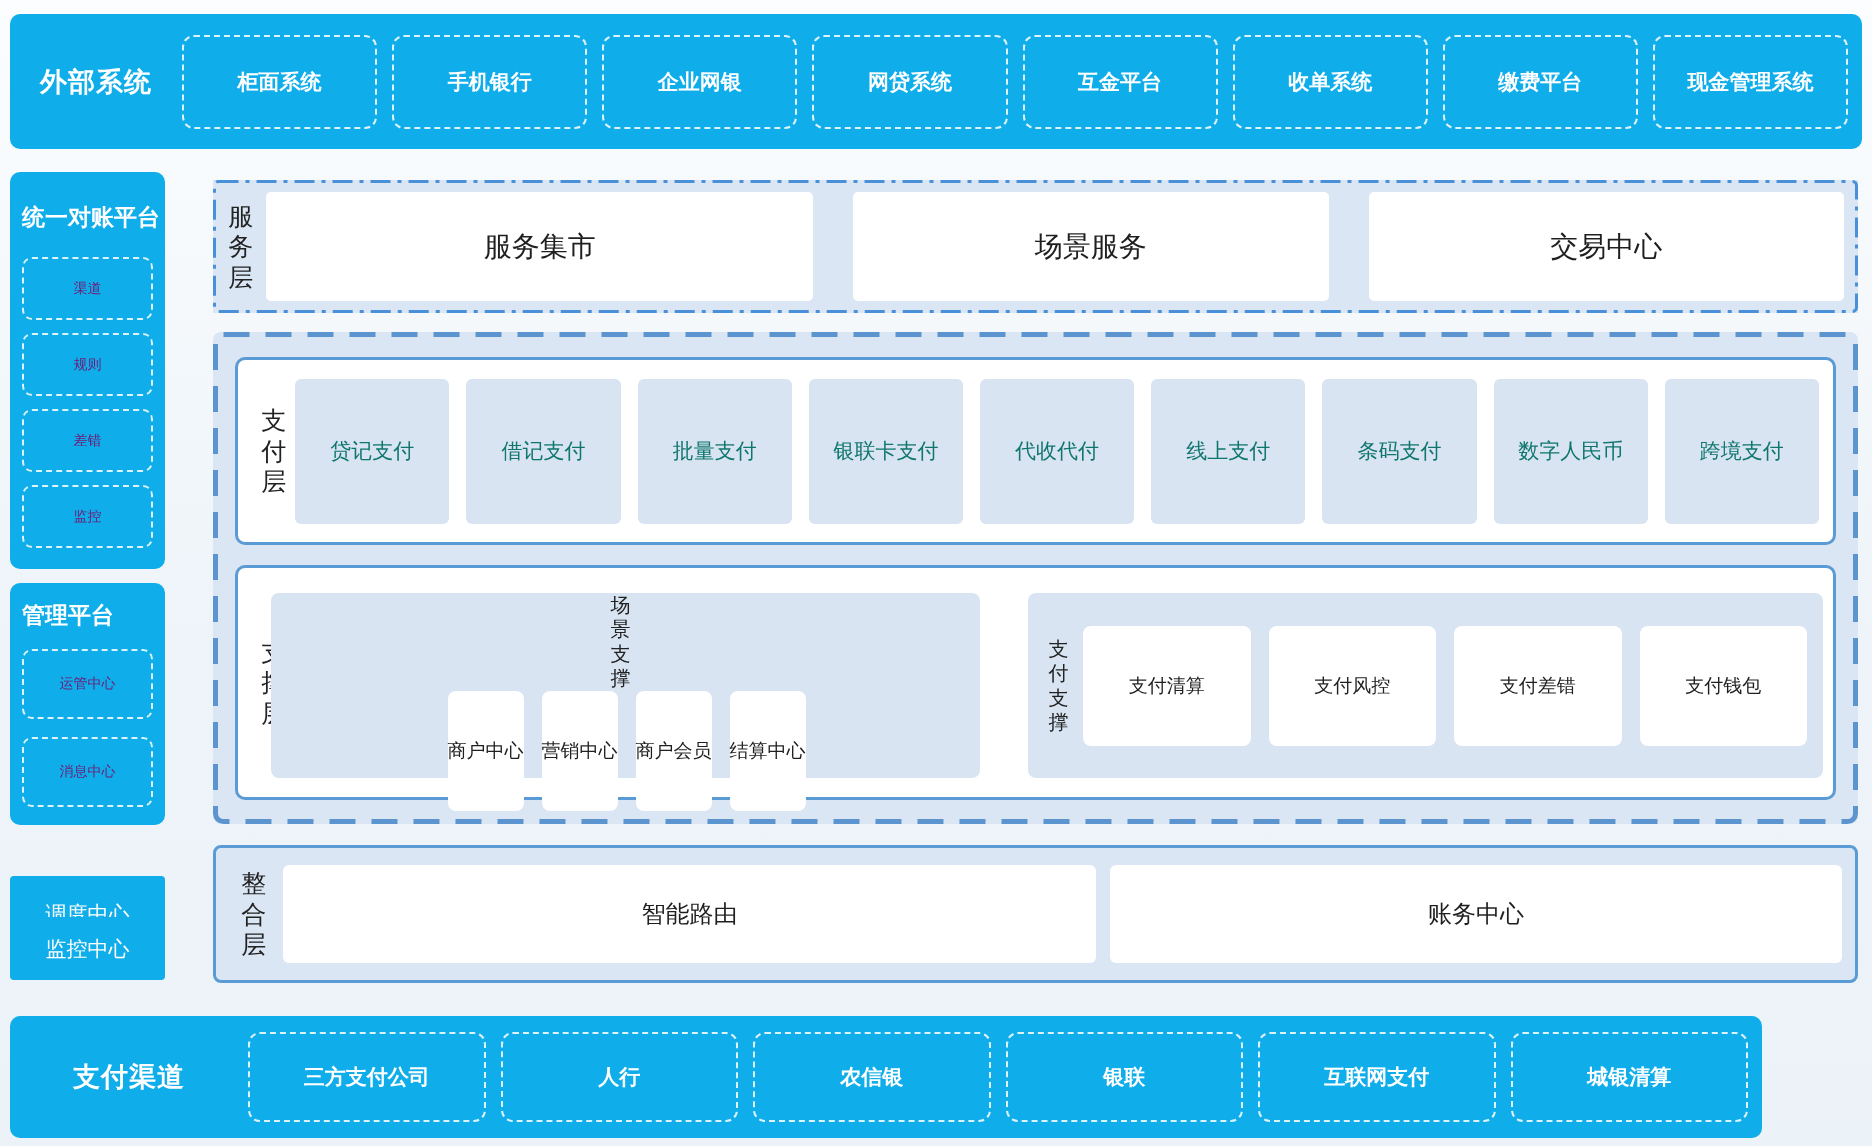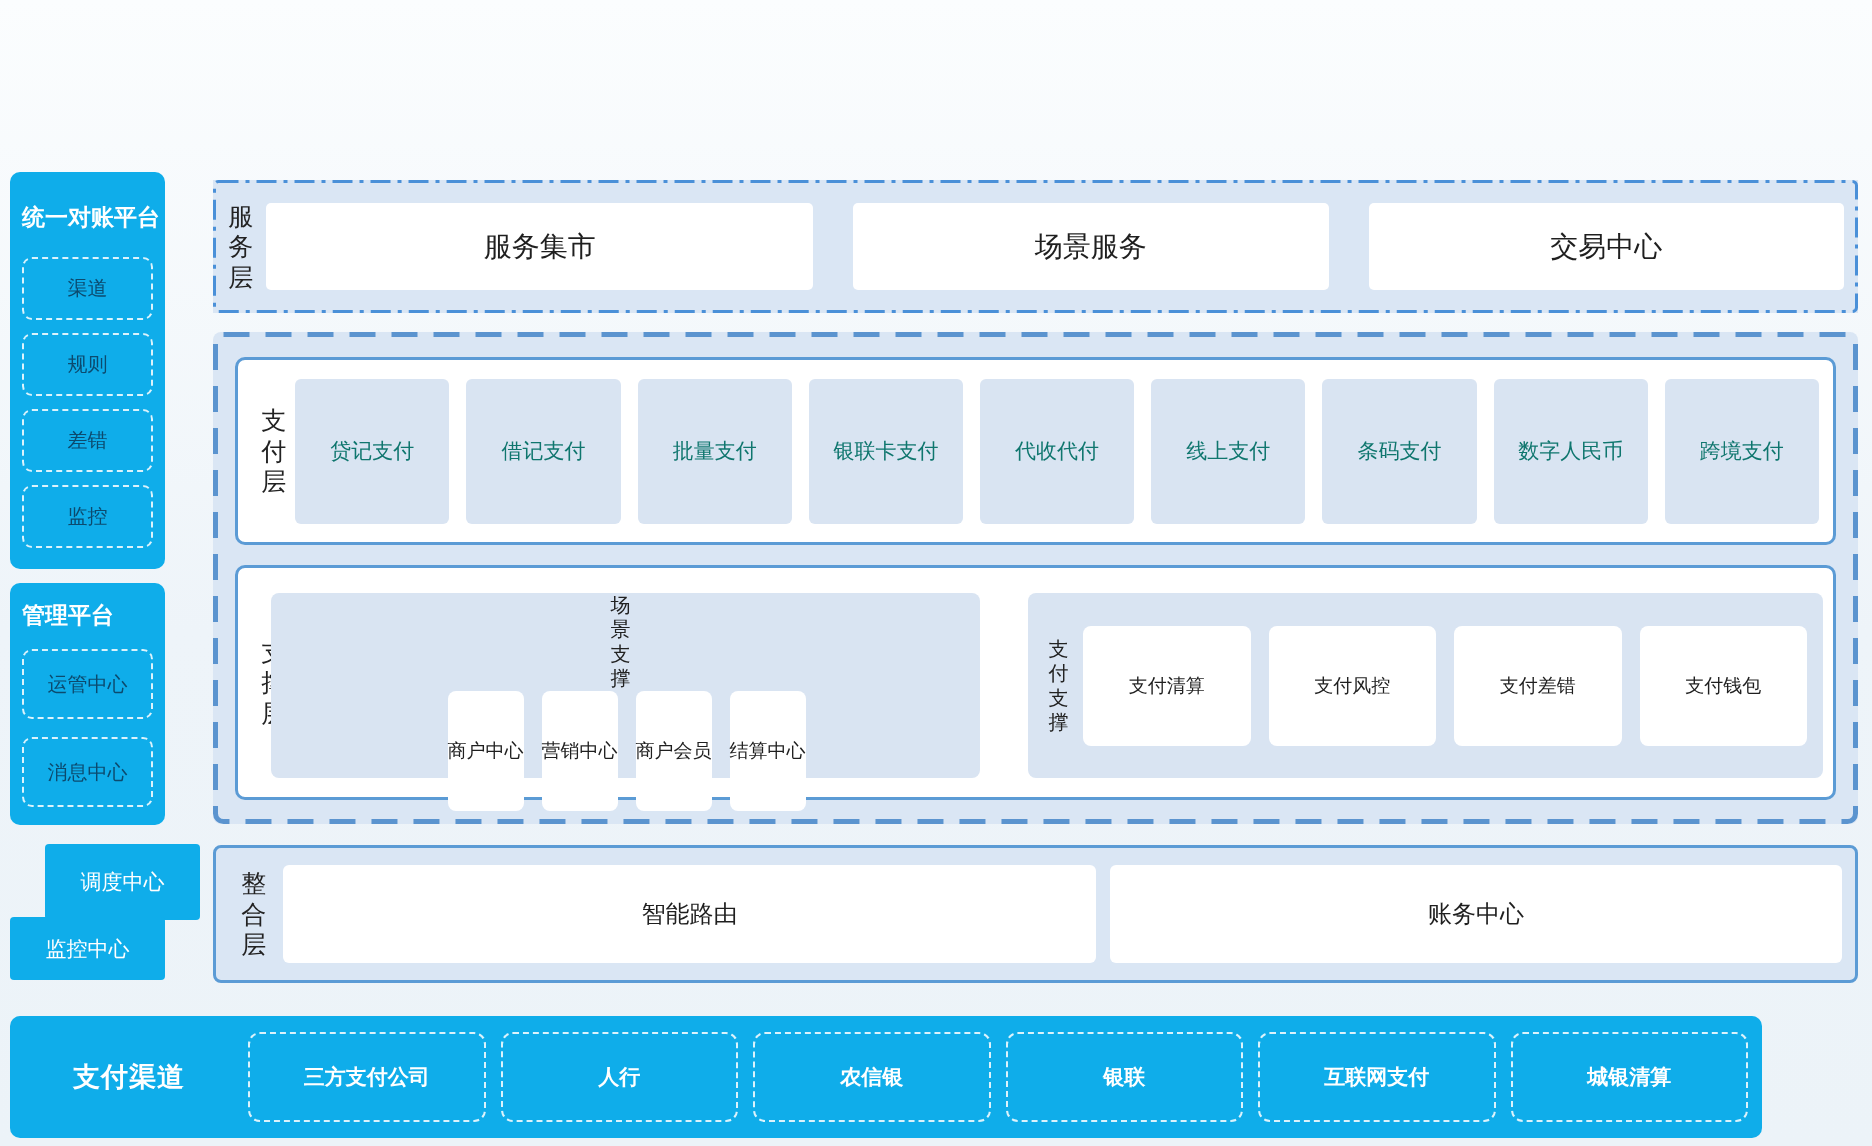--- a/index.html
+++ b/index.html
@@ -29,29 +29,29 @@
   .recon { left:10px; top:172px; width:155px; height:397px; }
   .mgmt  { left:10px; top:583px; width:155px; height:242px; }
   .side-title { text-align:left; font-size:23px; font-weight:bold; white-space:nowrap; }
   .recon .side-title { padding-top:30px; margin-bottom:24px; }
   .mgmt  .side-title { padding-top:17px; margin-bottom:18px; }
   .side-items { display:flex; flex-direction:column; gap:13px; }
   .mgmt .side-items { gap:18px; }
   .side-node {
     display:flex; align-items:center; justify-content:center;
     border:2px dashed rgba(255,255,255,.85); border-radius:10px;
-    font-size:20px; color:#0c4a6e;
+    font-size:14px; color:#701a75;
   }
   .recon .side-node { height:63px; }
   .mgmt  .side-node { height:70px; }
   .solid-node {
     display:flex; align-items:center; justify-content:center;
     font-size:21px; border-radius:4px;
   }
-  .sched { left:10px; top:844px; width:155px; height:76px;margin-left:35px; }
+  .sched { left:10px; top:876px; width:155px; height:76px; }
   .moncenter { left:10px; top:917px; width:155px; height:63px; }
 
   
   .panel { position:absolute; background:#dae6f4; }
   .service { left:213px; top:180px; width:1645px; height:133px; border-radius:0; display:flex; align-items:center; padding:0 14px 0 12px; }
   .bigdash { left:213px; top:332px; width:1645px; height:492px; border-radius:8px; }
   .integration { left:213px; top:845px; width:1645px; height:138px; border-radius:8px;
     border:3px solid #5b9bd5; display:flex; align-items:center; padding:0 13px 0 22px; }
   .border-svg { position:absolute; inset:0; pointer-events:none; }
 
@@ -59,21 +59,21 @@
     width:1.25em; text-align:center; word-break:break-all; line-height:1.22;
     color:#222; font-size:25px; flex:0 0 auto;
   }
   .service .vlabel { margin-right:10px; }
 
   .wnode {
     background:#fff; border-radius:5px; display:flex; align-items:center; justify-content:center;
     color:#1f1f1f;
   }
   .service-items { flex:1; display:flex; gap:40px; }
-  .service-items .wnode { height:87px; font-size:28px; }
+  .service-items .wnode { height:109px; font-size:28px; }
   .service-items .wnode:nth-child(1) { flex:1.15; }
   .service-items .wnode:nth-child(2) { flex:1; }
   .service-items .wnode:nth-child(3) { flex:1; }
 
   .inner-sec {
     position:absolute; left:22px; width:1601px; background:#fff;
     border:3px solid #5b9bd5; border-radius:10px; display:flex; align-items:center;
   }
   .payment-sec { top:25px; height:188px; padding:0 14px 0 20px; }
   .payment-sec .vlabel { margin-right:6px; }
@@ -98,20 +98,33 @@
   .integ-items { flex:1; display:flex; gap:14px; }
   .integ-items .wnode { height:98px; font-size:24px; border-radius:6px; }
   .integ-items .wnode:nth-child(1) { flex:1.11; }
   .integ-items .wnode:nth-child(2) { flex:1; }
 </style>
 </head>
 <body>
 
 <div class="page">
 
+  <div class="bluebox topbar">
+    <div class="bar-title">外部系统</div>
+    <div class="bar-items">
+      <div class="dash-node">柜面系统</div>
+      <div class="dash-node">手机银行</div>
+      <div class="dash-node">企业网银</div>
+      <div class="dash-node">网贷系统</div>
+      <div class="dash-node">互金平台</div>
+      <div class="dash-node">收单系统</div>
+      <div class="dash-node">缴费平台</div>
+      <div class="dash-node">现金管理系统</div>
+    </div>
+  </div>
 
   <div class="bluebox sideblock recon">
     <div class="side-title">统一对账平台</div>
     <div class="side-items">
       <div class="side-node">渠道</div>
       <div class="side-node">规则</div>
       <div class="side-node">差错</div>
       <div class="side-node">监控</div>
     </div>
   </div>

